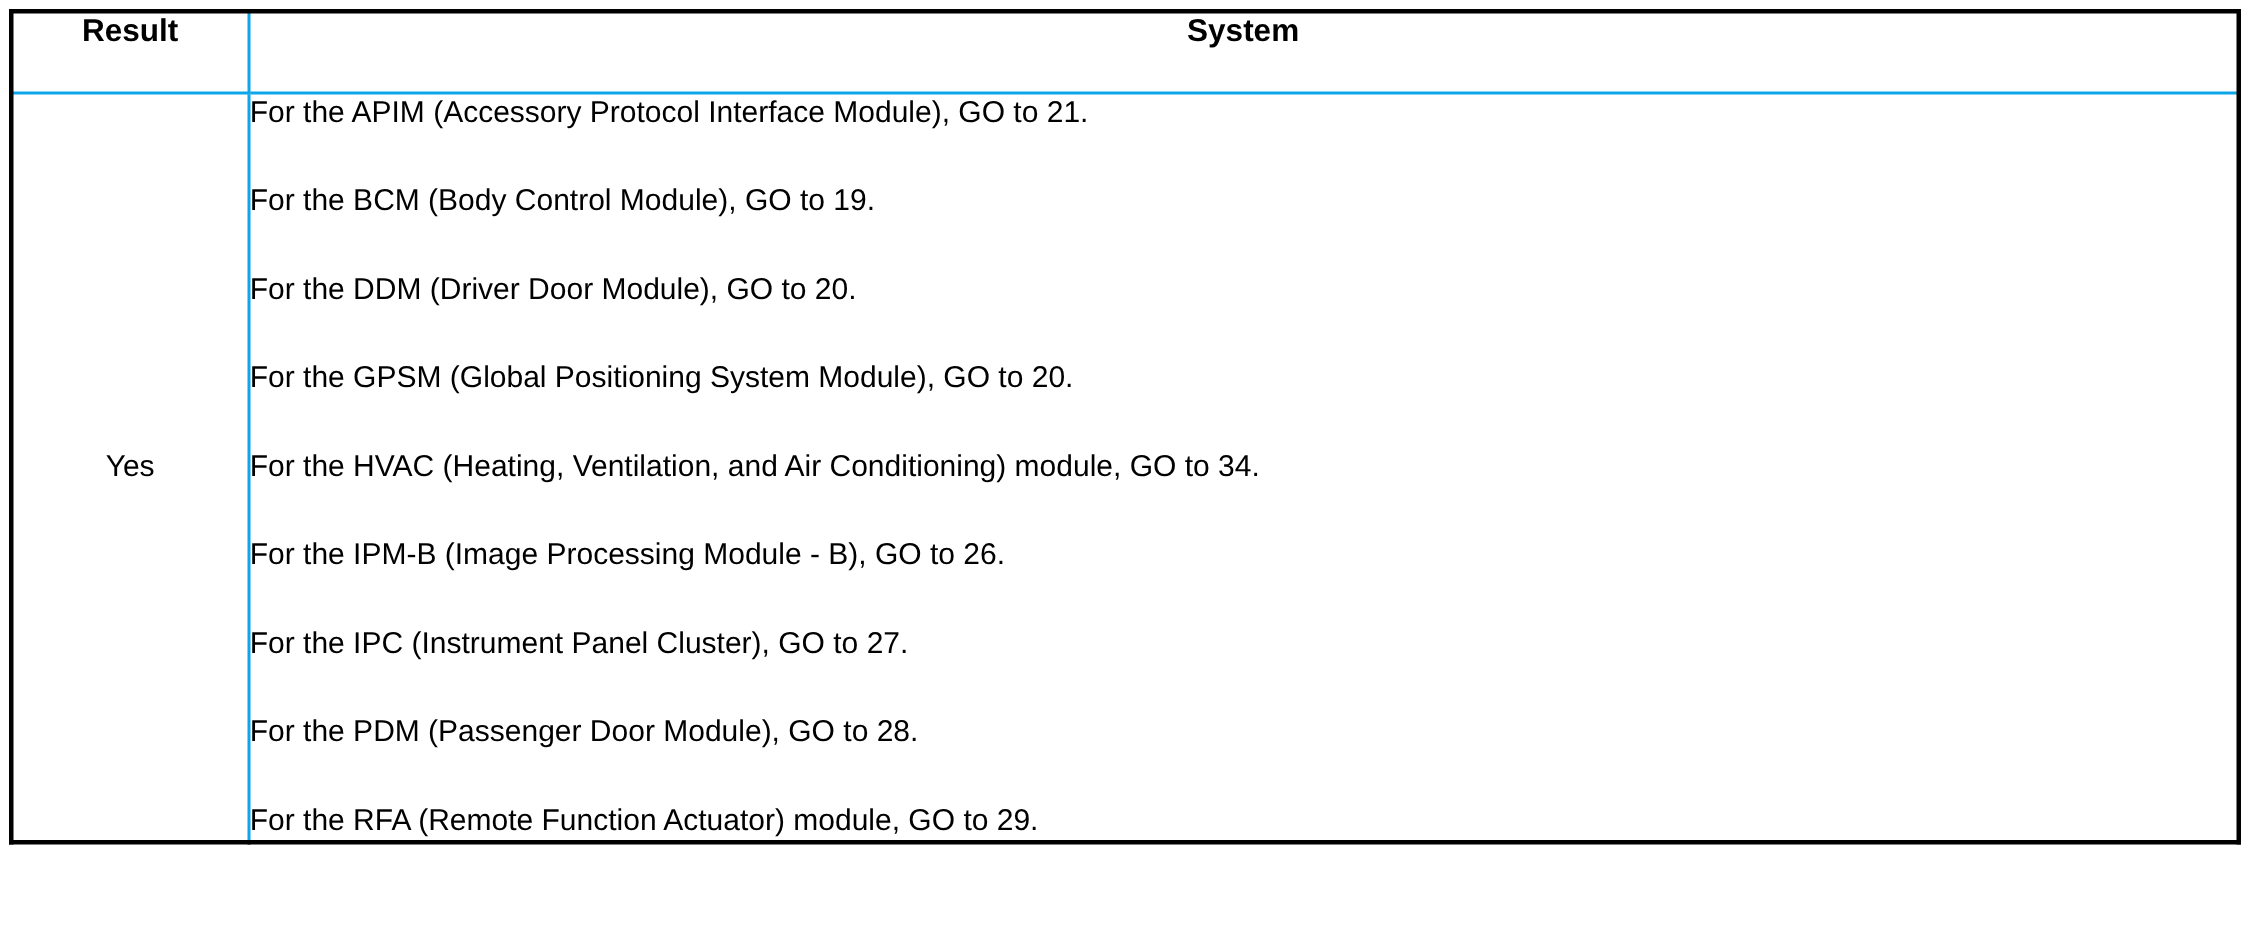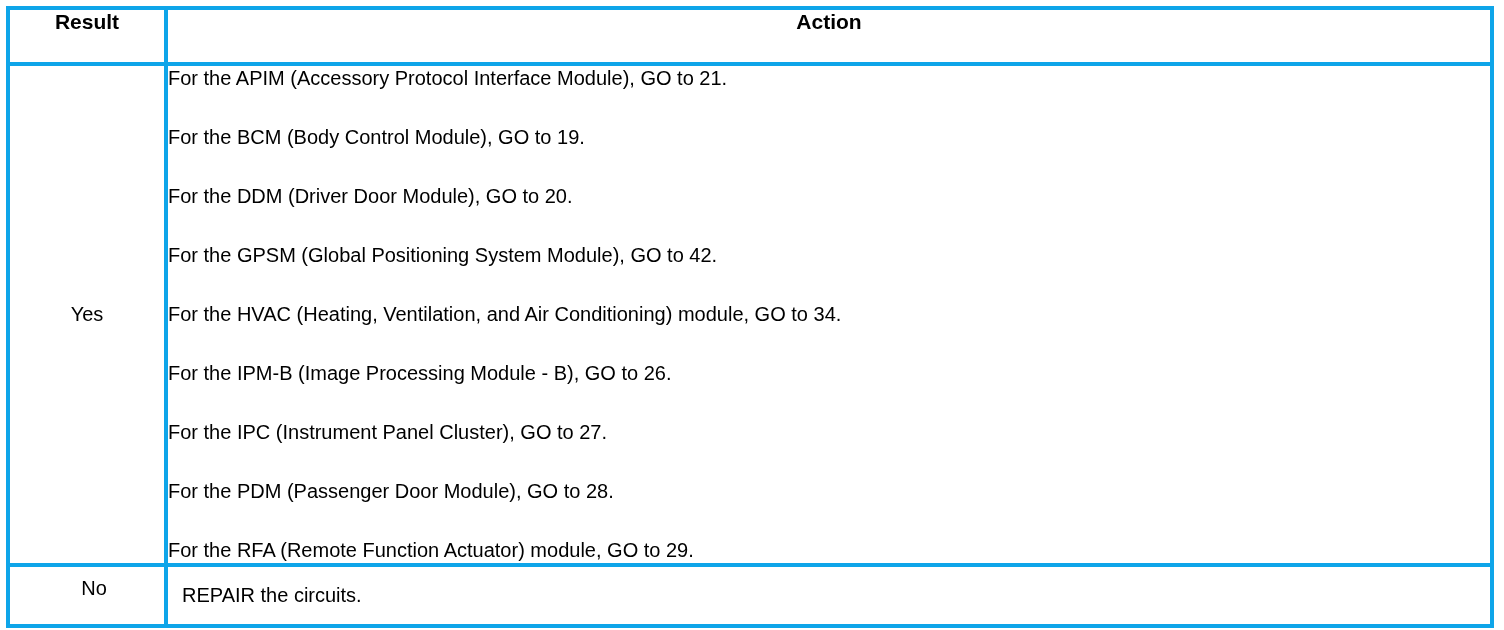--- a/index.html
+++ b/index.html
@@ -20,21 +20,21 @@
     padding: 6px 8px 6px 6px;
   }
   table.result-action {
     border-collapse: collapse;
     width: 1488px;
     table-layout: fixed;
     border: 3px solid #000000;
   }
   table.result-action th,
   table.result-action td {
-    border: 4px solid #0ea5e9;
+    border: 2px solid #0ea5e9;
     vertical-align: top;
     padding: 0;
   }
   .col-result { width: 158px; }
   .col-action { width: auto; }
 
   thead th {
     text-align: center;
     font-weight: bold;
     font-size: 21px;
@@ -90,41 +90,35 @@
 
 <div class="page">
   <table class="result-action">
     <colgroup>
       <col class="col-result">
       <col class="col-action">
     </colgroup>
     <thead>
       <tr>
         <th class="col-result">Result</th>
-        <th class="col-action">Action</th>
+        <th class="col-action">System</th>
       </tr>
     </thead>
     <tbody>
       <tr class="row-yes">
         <td class="result-cell mid">Yes</td>
         <td class="action-cell">
           <ul class="action-list">
             <li>For the APIM (Accessory Protocol Interface Module), GO to 21.</li>
             <li>For the BCM (Body Control Module), GO to 19.</li>
             <li>For the DDM (Driver Door Module), GO to 20.</li>
-            <li>For the GPSM (Global Positioning System Module), GO to 42.</li>
+            <li>For the GPSM (Global Positioning System Module), GO to 20.</li>
             <li>For the HVAC (Heating, Ventilation, and Air Conditioning) module, GO to 34.</li>
             <li>For the IPM-B (Image Processing Module - B), GO to 26.</li>
             <li>For the IPC (Instrument Panel Cluster), GO to 27.</li>
             <li>For the PDM (Passenger Door Module), GO to 28.</li>
             <li>For the RFA (Remote Function Actuator) module, GO to 29.</li>
           </ul>
         </td>
       </tr>
-      <tr class="row-no">
-        <td class="result-cell">No</td>
-        <td class="action-cell">
-          <p class="action-single">REPAIR the circuits.</p>
-        </td>
-      </tr>
     </tbody>
   </table>
 </div>
 
 </body></html>

